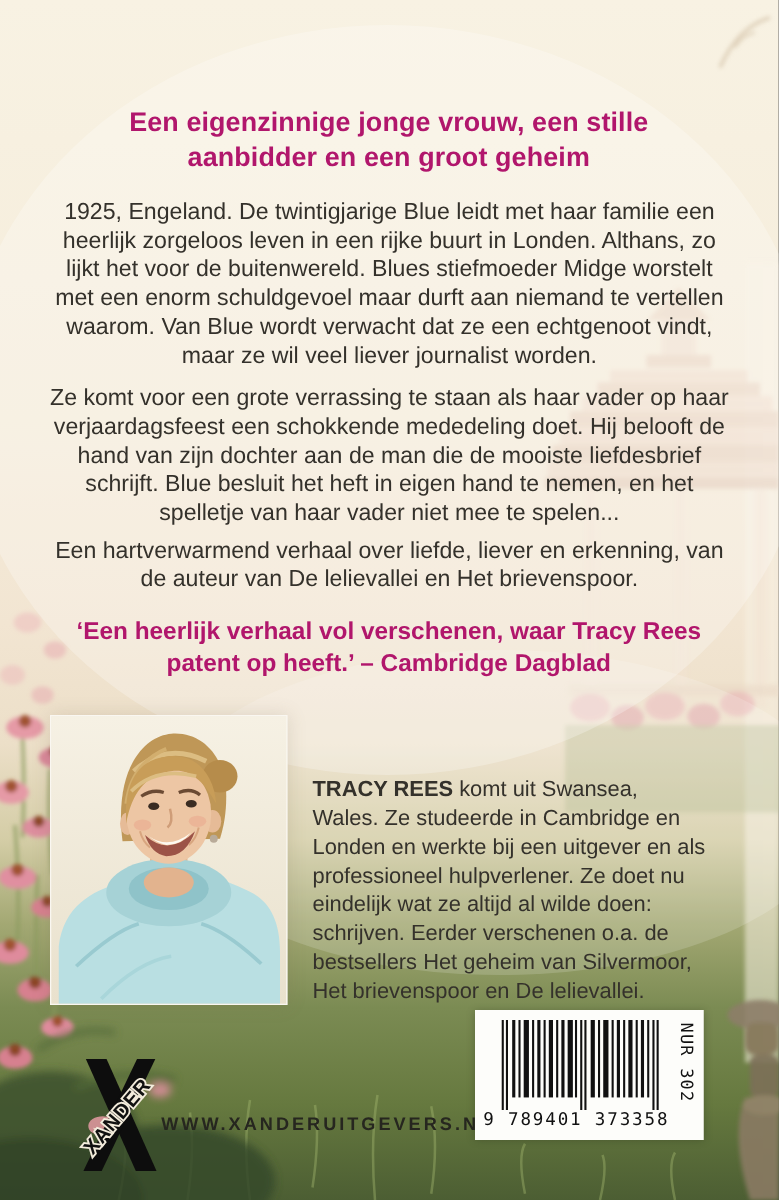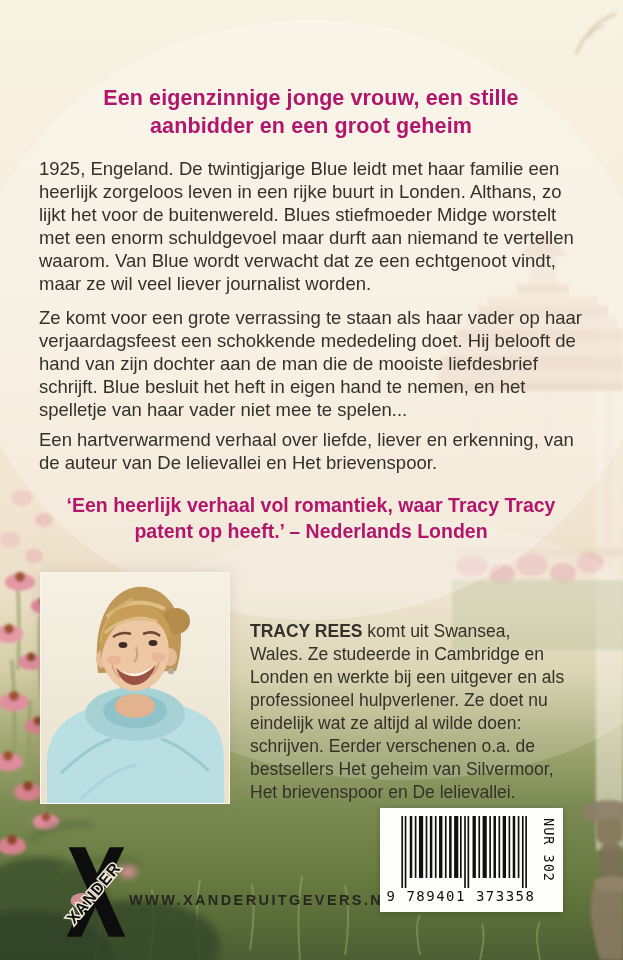--- a/index.html
+++ b/index.html
@@ -22,21 +22,21 @@
 
   .headline{
     top:84px;left:66px;width:490px;
     text-align:center;
     font-size:21.5px;line-height:28px;font-weight:700;
     color:var(--accent-magenta);
     letter-spacing:.1px;
   }
   .para{
     left:39px;width:545px;
-    text-align:left;
+    text-align:center;
     font-size:18.5px;line-height:23px;
     color:var(--body-text);
   }
   .para1{top:157px;}
   .para2{top:306px;}
   .para3{top:428px;}
   .quote{
     top:492px;left:61px;width:500px;
     text-align:center;
     font-size:19.5px;line-height:26px;font-weight:700;
@@ -218,21 +218,21 @@
   </svg>
 
   <div class="layer headline">Een eigenzinnige jonge vrouw, een stille aanbidder en een groot geheim</div>
 
   <div class="layer para para1">1925, Engeland. De twintigjarige Blue leidt met haar familie een heerlijk zorgeloos leven in een rijke buurt in Londen. Althans, zo lijkt het voor de buitenwereld. Blues stiefmoeder Midge worstelt met een enorm schuldgevoel maar durft aan niemand te vertellen waarom. Van Blue wordt verwacht dat ze een echtgenoot vindt, maar ze wil veel liever journalist worden.</div>
 
   <div class="layer para para2">Ze komt voor een grote verrassing te staan als haar vader op haar verjaardagsfeest een schokkende mededeling doet. Hij belooft de hand van zijn dochter aan de man die de mooiste liefdesbrief schrijft. Blue besluit het heft in eigen hand te nemen, en het spelletje van haar vader niet mee te spelen...</div>
 
   <div class="layer para para3"><span>Een hartverwarmend verhaal over liefde, liever en erkenning, van de auteur van </span><span class="i">De lelievallei</span><span> en </span><span class="i">Het brievenspoor</span><span>.</span></div>
 
-  <div class="layer quote"><span>‘Een heerlijk verhaal vol romantiek, waar Tracy Tracy patent op heeft.’ – </span><span class="i">Nederlands Londen</span></div>
+  <div class="layer quote"><span>‘Een heerlijk verhaal vol verschenen, waar Tracy Rees patent op heeft.’ – </span><span class="i">Cambridge Dagblad</span></div>
 
   <div class="layer author-row">
 
     <svg class="author-photo" viewBox="0 0 188 230" width="188" height="230">
       <defs>
         <linearGradient id="pbg" x1="0" y1="0" x2="0" y2="1">
           <stop offset="0" stop-color="#f6f1e4"></stop>
             <stop offset="1" stop-color="#e9e1cd"></stop>
         </linearGradient>
       </defs>

